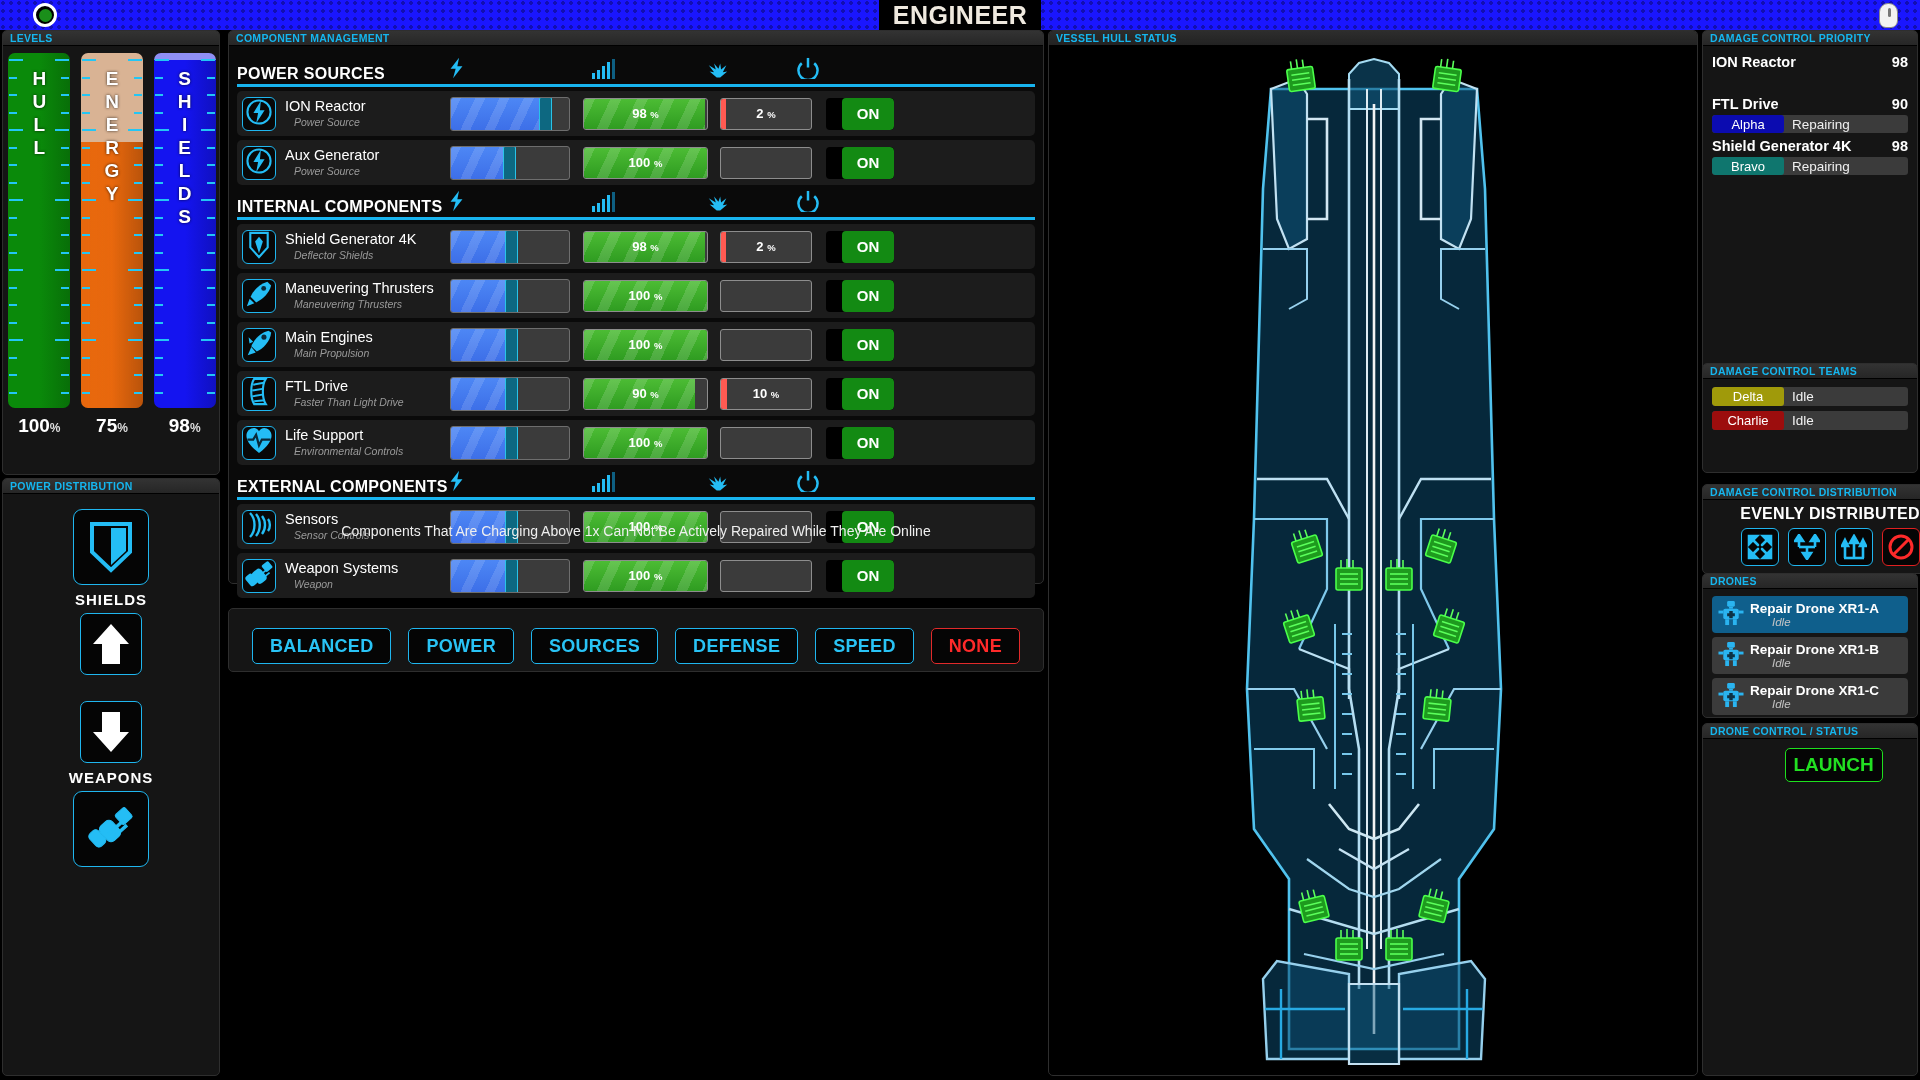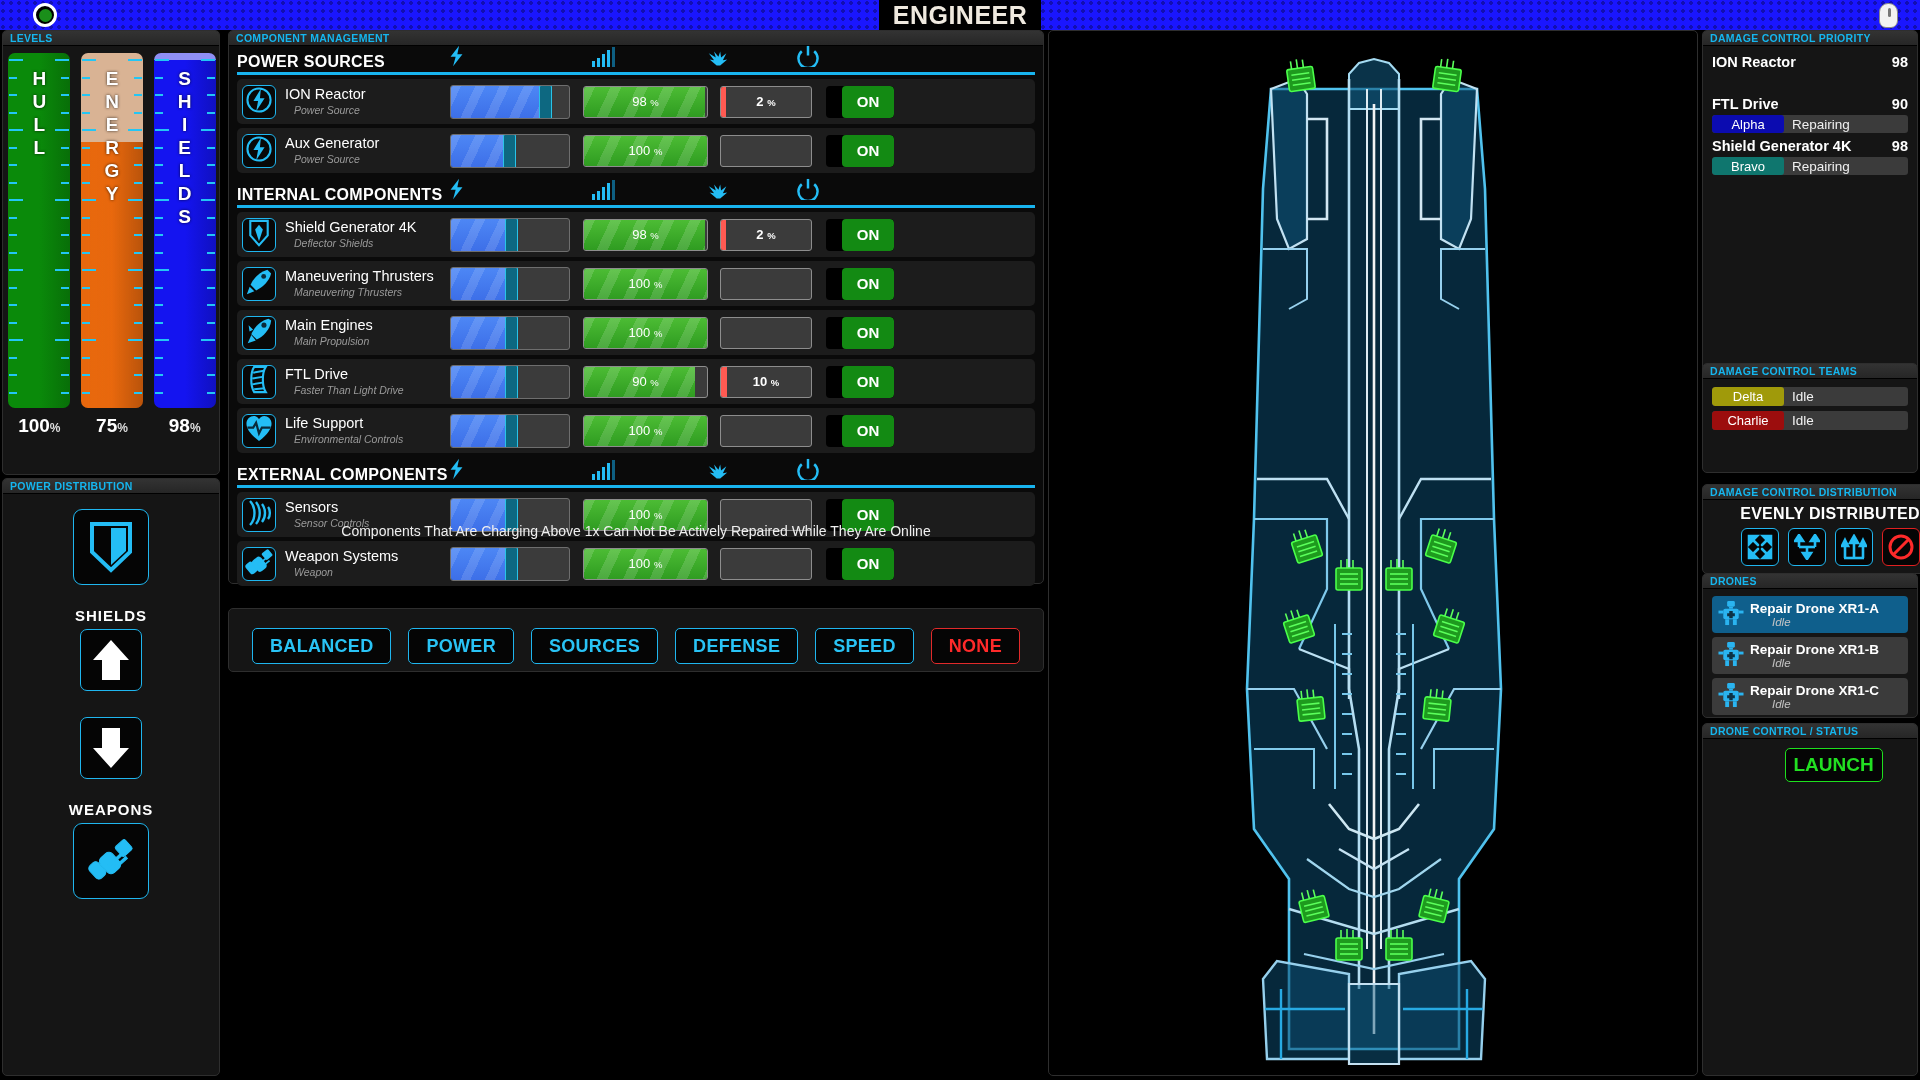--- a/index.html
+++ b/index.html
@@ -73,21 +73,21 @@
 
   
   #pdist { left:2px; top:478px; width:218px; height:598px; }
   #pdist-body { position:absolute; top:18px; left:0; width:100%;
     display:flex; flex-direction:column; align-items:center; }
   .sqbtn {
     width:76px; height:76px; border:1px solid #1fb6ef; border-radius:9px;
     background:#050505; display:flex; align-items:center; justify-content:center;
   }
   .sqbtn.arrow { width:62px; height:62px; border-radius:7px; }
-  .pd-label { font-size:15px; font-weight:bold; letter-spacing:1px; margin:22px 0 5px; }
+  .pd-label { font-size:15px; font-weight:bold; letter-spacing:1px; margin:6px 0 5px; }
   .gap { height:26px; }
 
   
   #cmgmt { left:228px; top:30px; width:816px; height:554px; background:#0a0a0a; }
   .grp-hdr {
     position:relative; height:26px; margin:0 8px; border-bottom:3px solid #18b4ef;
     display:flex; align-items:flex-end;
   }
   .grp-hdr .gname { font-size:16px; font-weight:bold; letter-spacing:.3px; padding-bottom:1px; }
   .grp-hdr .hico { position:absolute; bottom:1px; display:flex; align-items:flex-end; justify-content:center; }
@@ -122,21 +122,21 @@
     position:relative; width:125px; height:32px; flex:0 0 auto;
     background:#3b3b3b; border:1px solid #8d8d8d; border-radius:3px; overflow:hidden;
     display:flex; align-items:center; justify-content:center;
   }
   .bargauge .gfill {
     position:absolute; left:0; top:0; height:100%;
     background:
       repeating-linear-gradient(115deg, rgba(255,255,255,.14) 0 10px, rgba(255,255,255,0) 10px 24px),
       linear-gradient(#4cbc34,#2f9c21);
   }
-  .bargauge .gtxt { position:relative; font-size:13px; font-weight:normal; color:#fff; }
+  .bargauge .gtxt { position:relative; font-size:13px; font-weight:bold; color:#fff; }
   .bargauge .gtxt small { font-size:9.5px; }
   .dmgbox {
     position:relative; width:92px; height:32px; flex:0 0 auto;
     background:#3b3b3b; border:1px solid #8d8d8d; border-radius:3px; overflow:hidden;
     display:flex; align-items:center; justify-content:center;
   }
   .dmgbox .dfill { position:absolute; left:0; top:0; height:100%; background:#ff5a52; }
   .dmgbox .dtxt { position:relative; font-size:13px; font-weight:bold; color:#fff; }
   .dmgbox .dtxt small { font-size:9.5px; }
   .onbtn {
@@ -423,21 +423,21 @@
           <rect x="20" y="22" width="20" height="2.4" transform="rotate(-42 30 23)"></rect>
           <rect x="23" y="27" width="20" height="2.4" transform="rotate(-42 33 28)"></rect>
         </g>
       </svg>
     </div>
   </div>
 </div>
 
 <div class="panel" id="cmgmt">
   <div class="panel-hdr">COMPONENT MANAGEMENT</div>
-  <div id="cmgmt-body" style="position:absolute;top:16px;left:0;width:100%;">
+  <div id="cmgmt-body" style="position:absolute;top:28px;left:0;width:100%;">
       <div style="margin-top:2px">
         <div class="grp-hdr">
           <div class="gname">POWER SOURCES</div>
           <div class="hico" style="left:211px">
             <span class=""><svg width="17" height="22" viewBox="0 0 20 24">
                 <path d="M13 0 L3 13 H9 L6 24 L17 10 H11 Z" fill="#24bdf5"></path>
               </svg></span>
           </div>
           <div class="hico" style="left:355px">
             <span class=""><svg width="23" height="20" viewBox="0 0 23 20">
@@ -809,20 +809,21 @@
       <div class="pbtn">BALANCED</div>
       <div class="pbtn">POWER</div>
       <div class="pbtn">SOURCES</div>
       <div class="pbtn">DEFENSE</div>
       <div class="pbtn">SPEED</div>
       <div class="pbtn none">NONE</div>
     </div>
 </div>
 
 <div class="panel" id="hull">
+  <div class="panel-hdr">VESSEL HULL STATUS</div>
   <svg id="hull-canvas" viewBox="0 0 650 1020">
     <g fill="none" stroke="#2ab4f0" stroke-width="2.4" opacity="0.95">
 
       <path d="M222 40 L214 140 L205 470 L198 640 L205 780 L240 830 L240 1000 L410 1000 L410 830 L445 780 L452 640 L445 470 L436 140 L428 40 Z" fill="#0d4e72" fill-opacity="0.55" stroke="#55cdfb" stroke-width="2.6"></path>
 
       <path d="M300 25 L310 14 L325 10 L340 14 L350 25 L350 60 L300 60 Z" fill="#125a80" fill-opacity="0.6" stroke="#aee7ff" stroke-width="2"></path>
 
       <path d="M222 40 L248 30 L258 45 L258 190 L240 200 L228 170 Z" fill="#0f5a82" fill-opacity="0.5" stroke="#cdeeff" stroke-width="2.2"></path>
       <path d="M428 40 L402 30 L392 45 L392 190 L410 200 L422 170 Z" fill="#0f5a82" fill-opacity="0.5" stroke="#cdeeff" stroke-width="2.2"></path>
 

